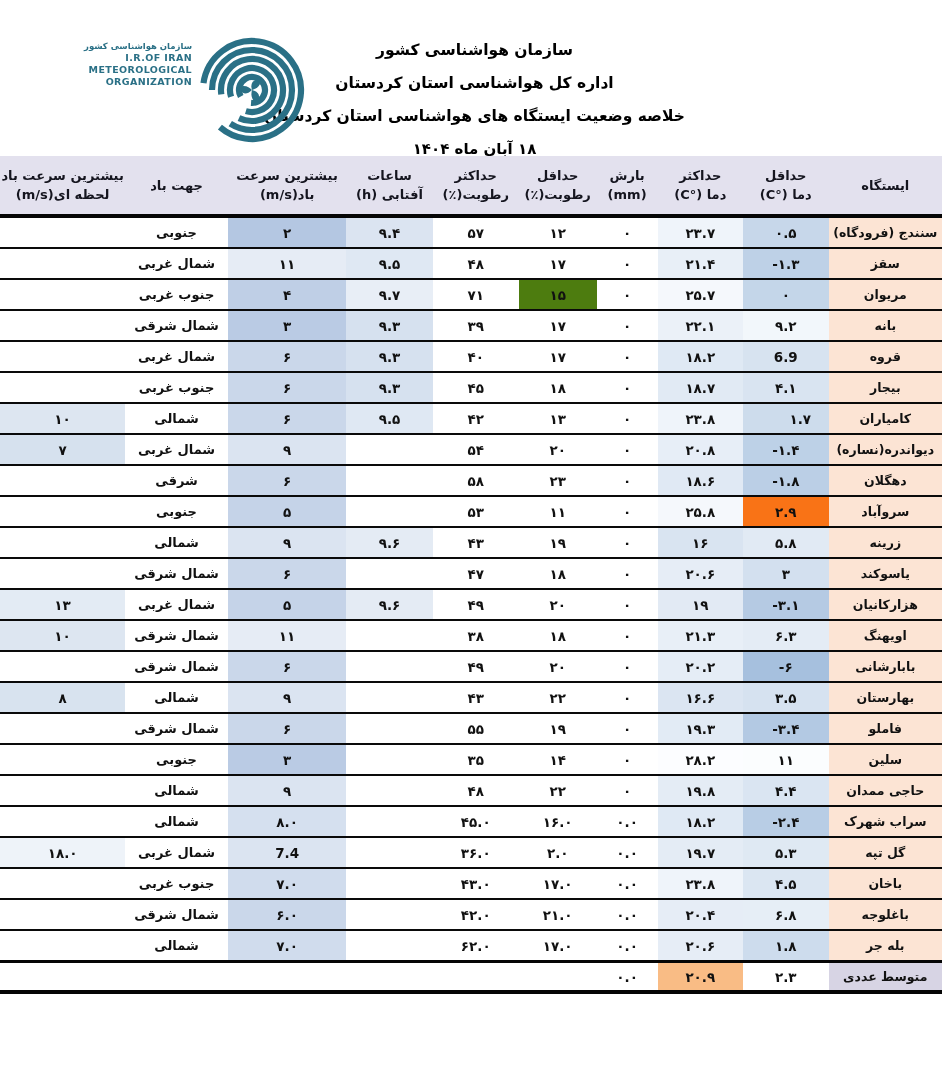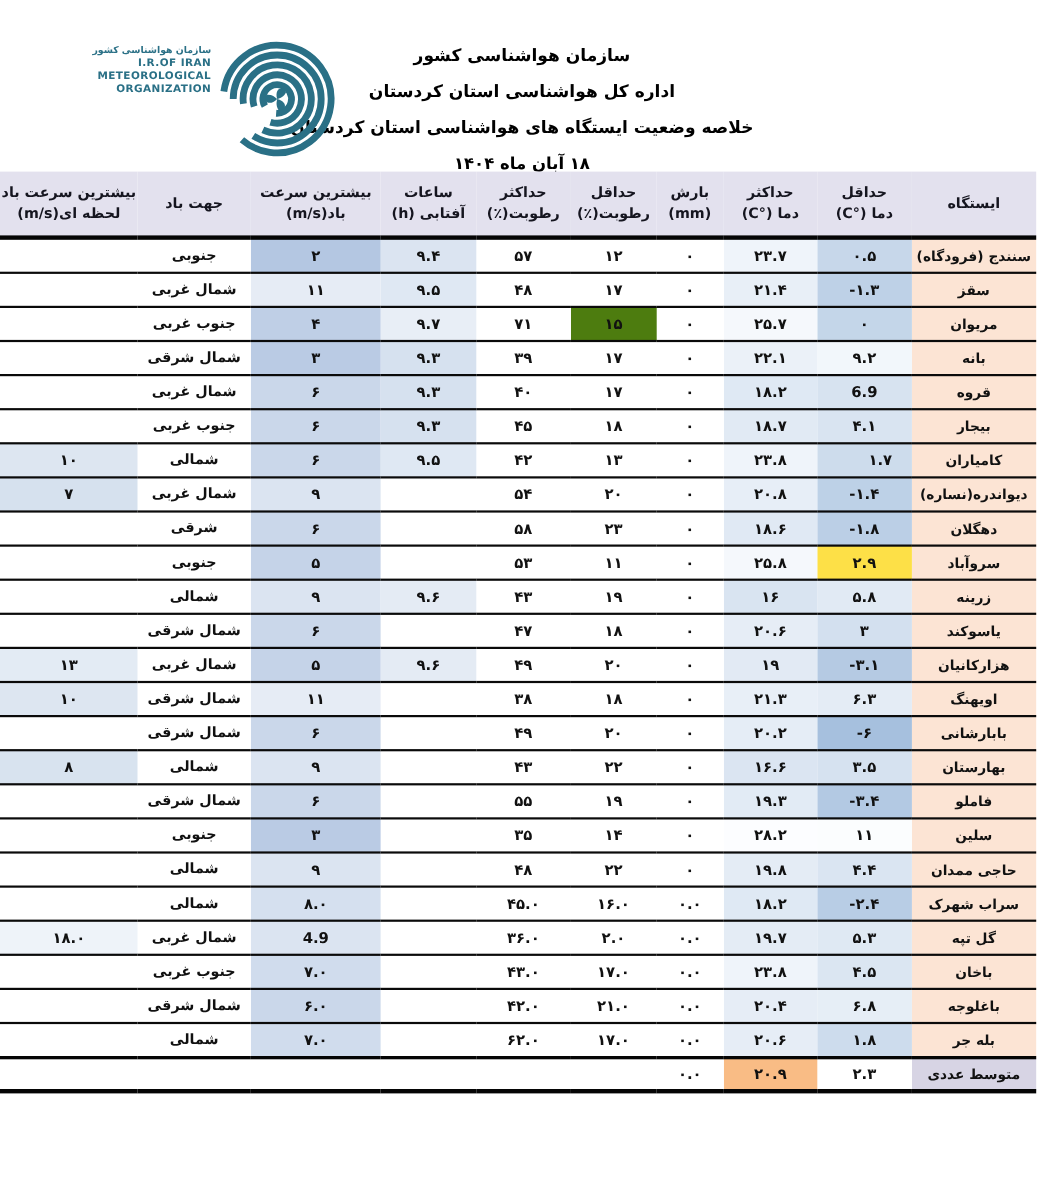--- a/index.html
+++ b/index.html
@@ -218,21 +218,21 @@
             <td class="precip" style="background: rgb(255, 255, 255);"><span class="num">۰</span></td>
             <td class="rhmin" style="background: rgb(255, 255, 255);"><span class="num">۲۳</span></td>
             <td class="rhmax" style="background: rgb(255, 255, 255);"><span class="num">۵۸</span></td>
             <td class="sun" style="background: rgb(255, 255, 255);"></td>
             <td class="wind" style="background: rgb(202, 215, 234);"><span class="num">۶</span></td>
             <td class="dir" style="background: rgb(255, 255, 255);">شرقی</td>
             <td class="gust" style="background: rgb(255, 255, 255);"></td>
           </tr>
           <tr>
             <td class="station" style="background: rgb(252, 228, 212);">سروآباد</td>
-            <td class="tmin" style="background: #fde047;"><span class="num">۲.۹</span></td>
+            <td class="tmin" style="background: #f97316;"><span class="num">۲.۹</span></td>
             <td class="tmax" style="background: rgb(245, 248, 252);"><span class="num">۲۵.۸</span></td>
             <td class="precip" style="background: rgb(255, 255, 255);"><span class="num">۰</span></td>
             <td class="rhmin" style="background: rgb(255, 255, 255);"><span class="num">۱۱</span></td>
             <td class="rhmax" style="background: rgb(255, 255, 255);"><span class="num">۵۳</span></td>
             <td class="sun" style="background: rgb(255, 255, 255);"></td>
             <td class="wind" style="background: rgb(197, 211, 232);"><span class="num">۵</span></td>
             <td class="dir" style="background: rgb(255, 255, 255);">جنوبی</td>
             <td class="gust" style="background: rgb(255, 255, 255);"></td>
           </tr>
           <tr>
@@ -356,21 +356,21 @@
             <td class="gust" style="background: rgb(255, 255, 255);"></td>
           </tr>
           <tr>
             <td class="station" style="background: rgb(252, 228, 212);">گل تپه</td>
             <td class="tmin" style="background: rgb(223, 233, 243);"><span class="num">۵.۳</span></td>
             <td class="tmax" style="background: rgb(228, 236, 245);"><span class="num">۱۹.۷</span></td>
             <td class="precip" style="background: rgb(255, 255, 255);"><span class="num">۰.۰</span></td>
             <td class="rhmin" style="background: rgb(255, 255, 255);"><span class="num">۲.۰</span></td>
             <td class="rhmax" style="background: rgb(255, 255, 255);"><span class="num">۳۶.۰</span></td>
             <td class="sun" style="background: rgb(255, 255, 255);"></td>
-            <td class="wind" style="background: rgb(219, 228, 241);"><span class="num">4.9</span></td>
+            <td class="wind" style="background: rgb(219, 228, 241);"><span class="num">7.4</span></td>
             <td class="dir" style="background: rgb(255, 255, 255);">شمال غربی</td>
             <td class="gust" style="background: rgb(238, 243, 249);"><span class="num">۱۸.۰</span></td>
           </tr>
           <tr>
             <td class="station" style="background: rgb(252, 228, 212);">باخان</td>
             <td class="tmin" style="background: rgb(219, 230, 242);"><span class="num">۴.۵</span></td>
             <td class="tmax" style="background: rgb(239, 244, 250);"><span class="num">۲۳.۸</span></td>
             <td class="precip" style="background: rgb(255, 255, 255);"><span class="num">۰.۰</span></td>
             <td class="rhmin" style="background: rgb(255, 255, 255);"><span class="num">۱۷.۰</span></td>
             <td class="rhmax" style="background: rgb(255, 255, 255);"><span class="num">۴۳.۰</span></td>

